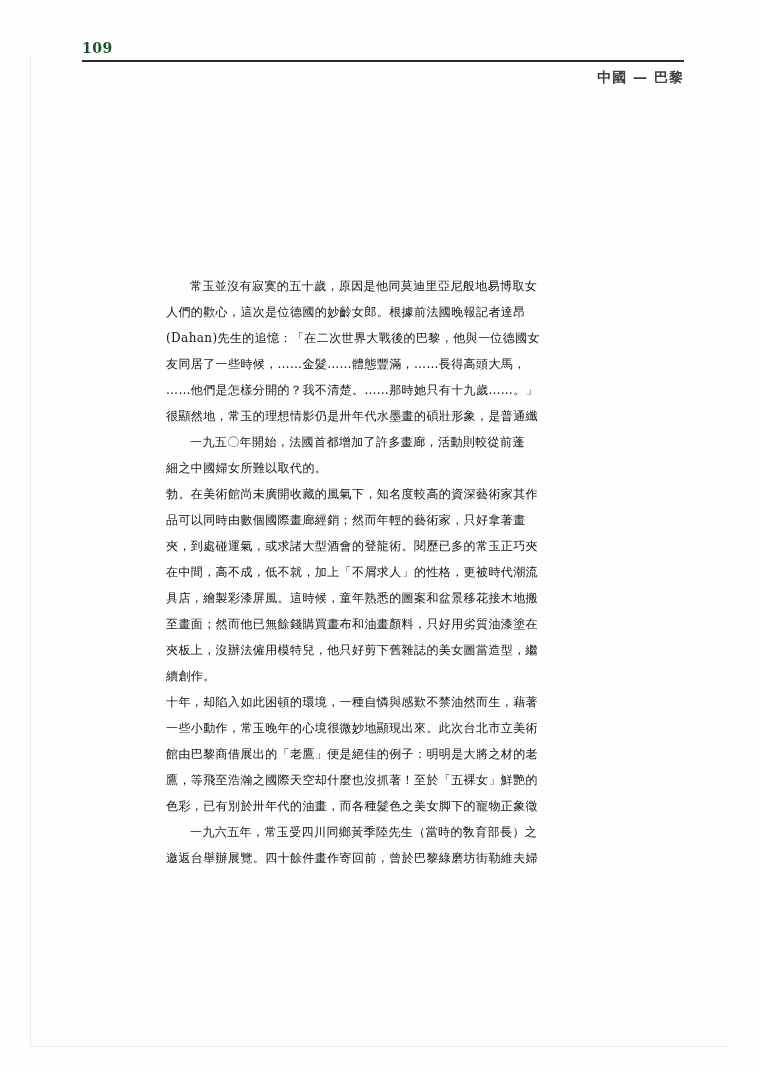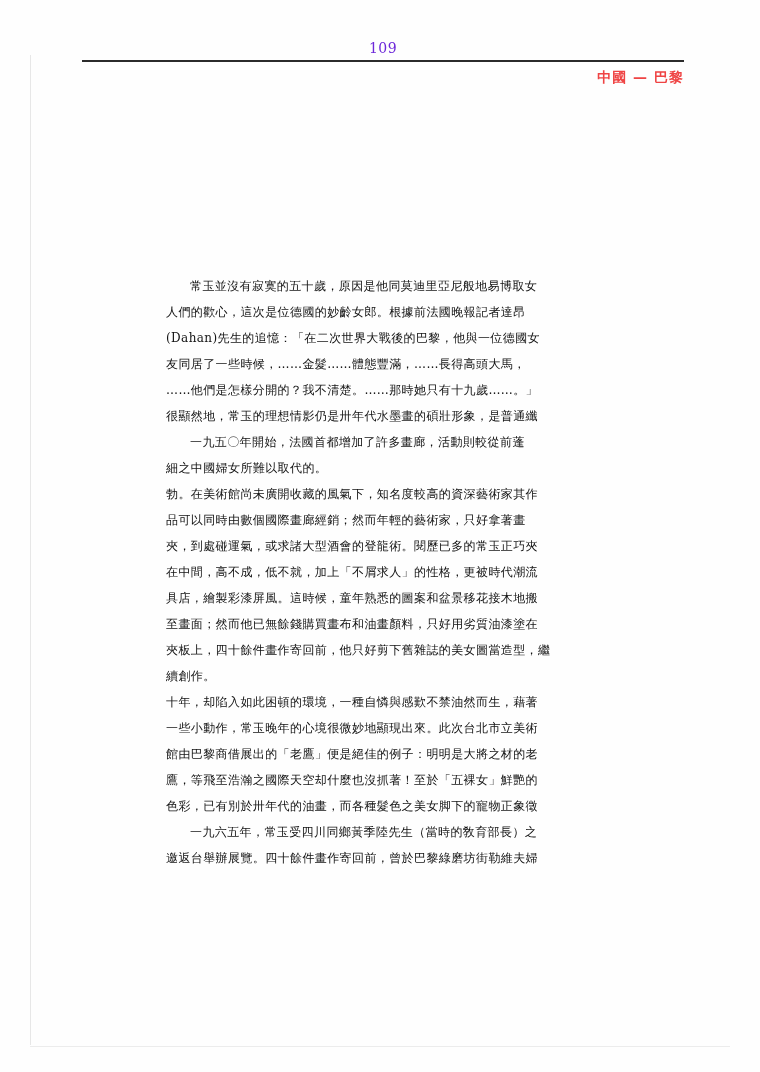--- a/index.html
+++ b/index.html
@@ -27,43 +27,44 @@
     position: absolute;
     left: 30px; top: 1046px;
     width: 700px; height: 1px;
     background: #ececec;
   }
   .page-number {
     position: absolute;
     top: 40px;
     left: 82px;
     width: 602px;
-    text-align: center;
+    text-align: left;
     font-size: 14px;
     letter-spacing: 0.5px;
-    color: #6d28d9;
+    color: #14532d;
+    font-weight: bold;
   }
   .header-rule {
     position: absolute;
     top: 60px;
     left: 82px;
     width: 602px;
     height: 2px;
     background: #2b2b2b;
   }
   .running-head {
     position: absolute;
     top: 69px;
     left: 82px;
     width: 602px;
     text-align: right;
     font-size: 14px;
     font-weight: bold;
     letter-spacing: 1px;
-    color: #ef4444;
+    color: #404040;
   }
   .body-text {
     position: absolute;
     top: 273px;
     left: 166px;
     width: 510px;
     font-size: 12px;
     letter-spacing: 0.4px;
     color: #121212;
   }
@@ -98,21 +99,21 @@
       <div class="body-line">……他們是怎樣分開的？我不清楚。……那時她只有十九歲……。」</div>
       <div class="body-line">很顯然地，常玉的理想情影仍是卅年代水墨畫的碩壯形象，是普通纖</div>
       <div class="body-line para-first">一九五〇年開始，法國首都增加了許多畫廊，活動則較從前蓬</div>
       <div class="body-line">細之中國婦女所難以取代的。</div>
       <div class="body-line">勃。在美術館尚未廣開收藏的風氣下，知名度較高的資深藝術家其作</div>
       <div class="body-line">品可以同時由數個國際畫廊經銷；然而年輕的藝術家，只好拿著畫</div>
       <div class="body-line">夾，到處碰運氣，或求諸大型酒會的登龍術。閱歷已多的常玉正巧夾</div>
       <div class="body-line">在中間，高不成，低不就，加上「不屑求人」的性格，更被時代潮流</div>
       <div class="body-line">具店，繪製彩漆屏風。這時候，童年熟悉的圖案和盆景移花接木地搬</div>
       <div class="body-line">至畫面；然而他已無餘錢購買畫布和油畫顏料，只好用劣質油漆塗在</div>
-      <div class="body-line">夾板上，四十餘件畫作寄回前，他只好剪下舊雜誌的美女圖當造型，繼</div>
+      <div class="body-line">夾板上，沒辦法僱用模特兒，他只好剪下舊雜誌的美女圖當造型，繼</div>
       <div class="body-line">續創作。</div>
       <div class="body-line">十年，却陷入如此困頓的環境，一種自憐與感歎不禁油然而生，藉著</div>
       <div class="body-line">一些小動作，常玉晚年的心境很微妙地顯現出來。此次台北市立美術</div>
       <div class="body-line">館由巴黎商借展出的「老鷹」便是絕佳的例子：明明是大將之材的老</div>
       <div class="body-line">鷹，等飛至浩瀚之國際天空却什麼也沒抓著！至於「五裸女」鮮艷的</div>
       <div class="body-line">色彩，已有別於卅年代的油畫，而各種髮色之美女脚下的寵物正象徵</div>
       <div class="body-line para-first">一九六五年，常玉受四川同鄉黃季陸先生（當時的敎育部長）之</div>
       <div class="body-line">邀返台舉辦展覽。四十餘件畫作寄回前，曾於巴黎綠磨坊街勒維夫婦</div>
     </div>
 

